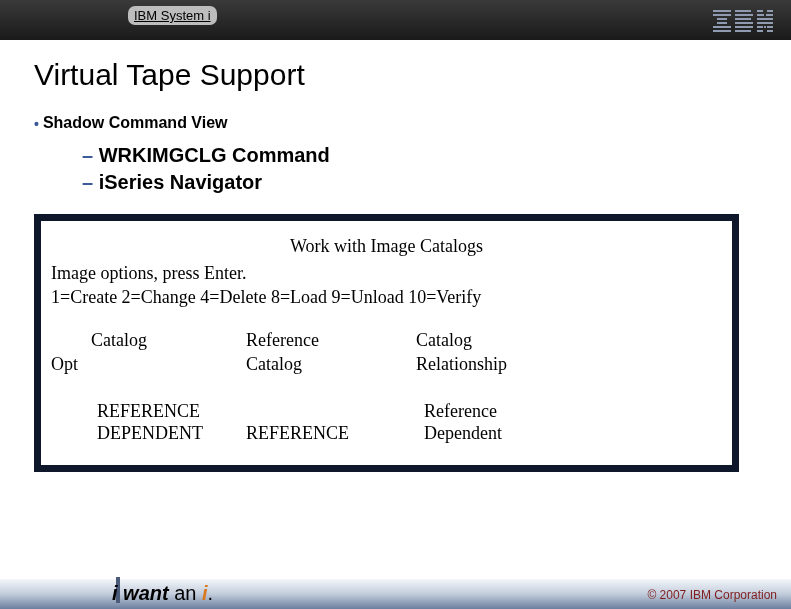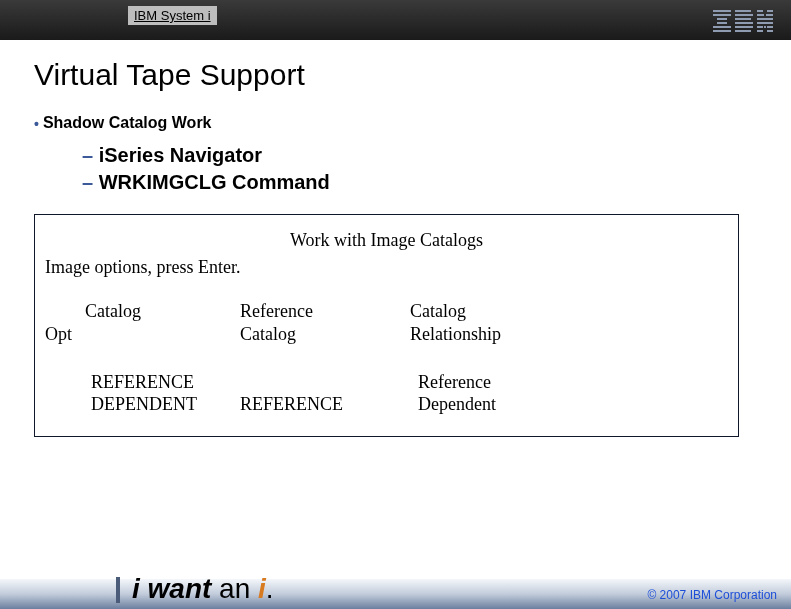--- a/index.html
+++ b/index.html
@@ -19,20 +19,21 @@
   }
   .header-title-box {
     position: absolute;
     left: 128px;
     top: 6px;
     background: #bdbdbd;
     padding: 2px 6px;
     font-size: 13px;
     color: #000;
     text-decoration: underline;
+    border-radius: 7px;
   }
   .ibm-logo {
     position: absolute;
     right: 18px;
     top: 10px;
   }
   .ibm-logo svg { display: block; }
   .main {
     padding: 18px 52px 0 34px;
   }
@@ -59,21 +60,21 @@
   }
   .sub-line {
     font-size: 20px;
     font-weight: bold;
     color: #000;
     line-height: 1.35;
   }
   .dash { color: #3c5a9a; }
   .screen-box {
     margin-top: 18px;
-    border: 1px solid #0f172a;
+    border: 7px solid #0f172a;
     padding: 14px 10px 20px 10px;
     font-family: "Times New Roman", Times, serif;
     font-size: 18px;
     color: #000;
     line-height: 1.3;
   }
   .screen-title {
     text-align: center;
     margin-bottom: 4px;
   }
@@ -109,34 +110,34 @@
   .footer-marker {
     position: absolute;
     left: 116px;
     bottom: 6px;
     width: 4px;
     height: 26px;
     background: #4a5c7a;
   }
   .footer-tagline {
     position: absolute;
-    left: 132px;
+    left: 112px;
     bottom: 4px;
-    font-size: 28px;
+    font-size: 20px;
     color: #000;
   }
   .footer-tagline .iw-bold { font-weight: bold; font-style: italic; }
   .footer-tagline .iw-reg { font-weight: normal; }
   .footer-tagline .iw-i { color: #d87a1f; font-style: italic; font-weight: bold; }
   .footer-copy {
     position: absolute;
     right: 14px;
     bottom: 7px;
     font-size: 12px;
-    color: #1d4ed8;
+    color: #7f1d1d;
   }
 </style>
 </head>
 <body>
 
 <div class="header-band">
   <div class="header-title-box">IBM System i</div>
   <div class="ibm-logo">
     <svg width="60" height="22" viewBox="0 0 60 22">
       <g fill="#8e9bb0">
@@ -168,35 +169,36 @@
           <rect x="54" y="20" width="6" height="2"></rect>
       </g>
     </svg>
   </div>
 </div>
 
 <div class="main">
   <h1 class="slide-title">Virtual Tape Support</h1>
 
   <div class="bullet-line">
-    <span class="bullet-dot">•</span><span>Shadow Catalog Work</span>
+    <span class="bullet-dot">•</span><span>Shadow Command View</span>
   </div>
 
   <div class="sub-bullets">
     <div class="sub-line">
+      <span class="dash">– </span><span>WRKIMGCLG Command</span>
+    </div>
+    <div class="sub-line">
       <span class="dash">– </span><span>iSeries Navigator</span>
-    </div>
-    <div class="sub-line">
-      <span class="dash">– </span><span>WRKIMGCLG Command</span>
     </div>
   </div>
 
   <div class="screen-box">
     <div class="screen-title">Work with Image Catalogs</div>
     <div>Image options, press Enter.</div>
+    <div>1=Create  2=Change  4=Delete  8=Load  9=Unload  10=Verify</div>
 
     <div class="col-headers">
       <div class="col-h-opt">
         <div>&nbsp;</div>
         <div>Opt</div>
       </div>
       <div class="col-h-img">
         <div>Catalog</div>
       </div>
       <div class="col-h-ref">

